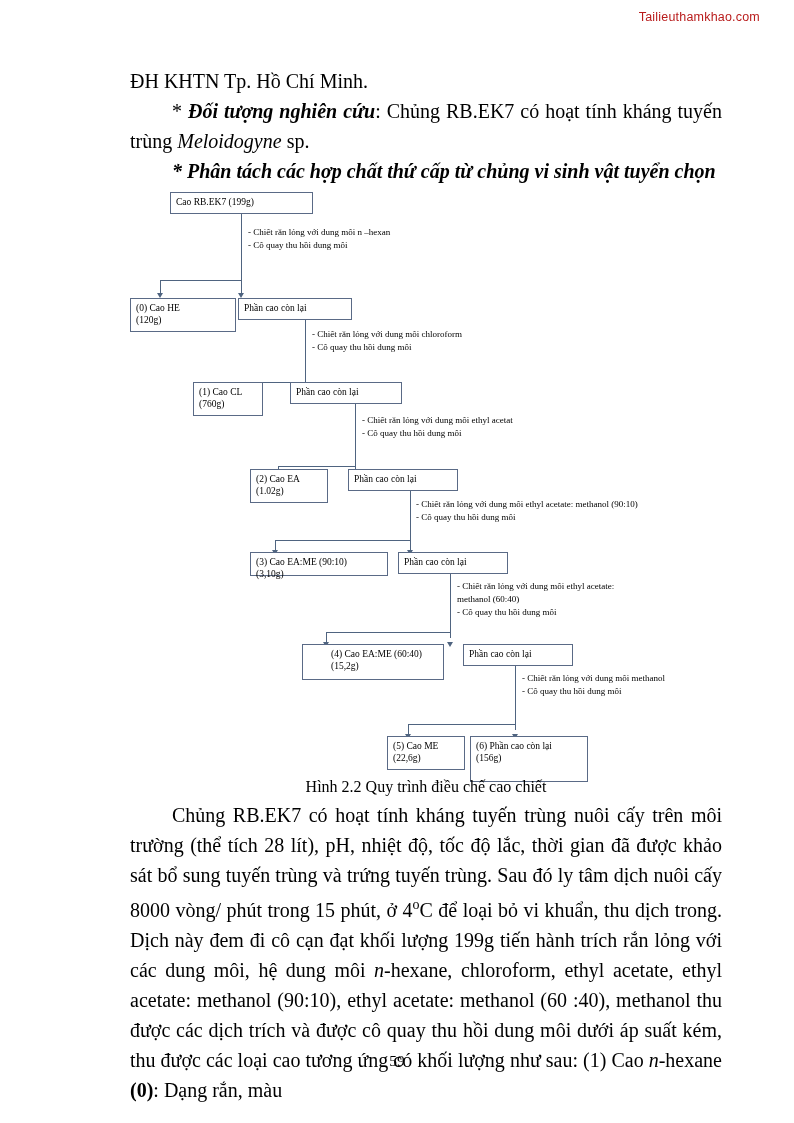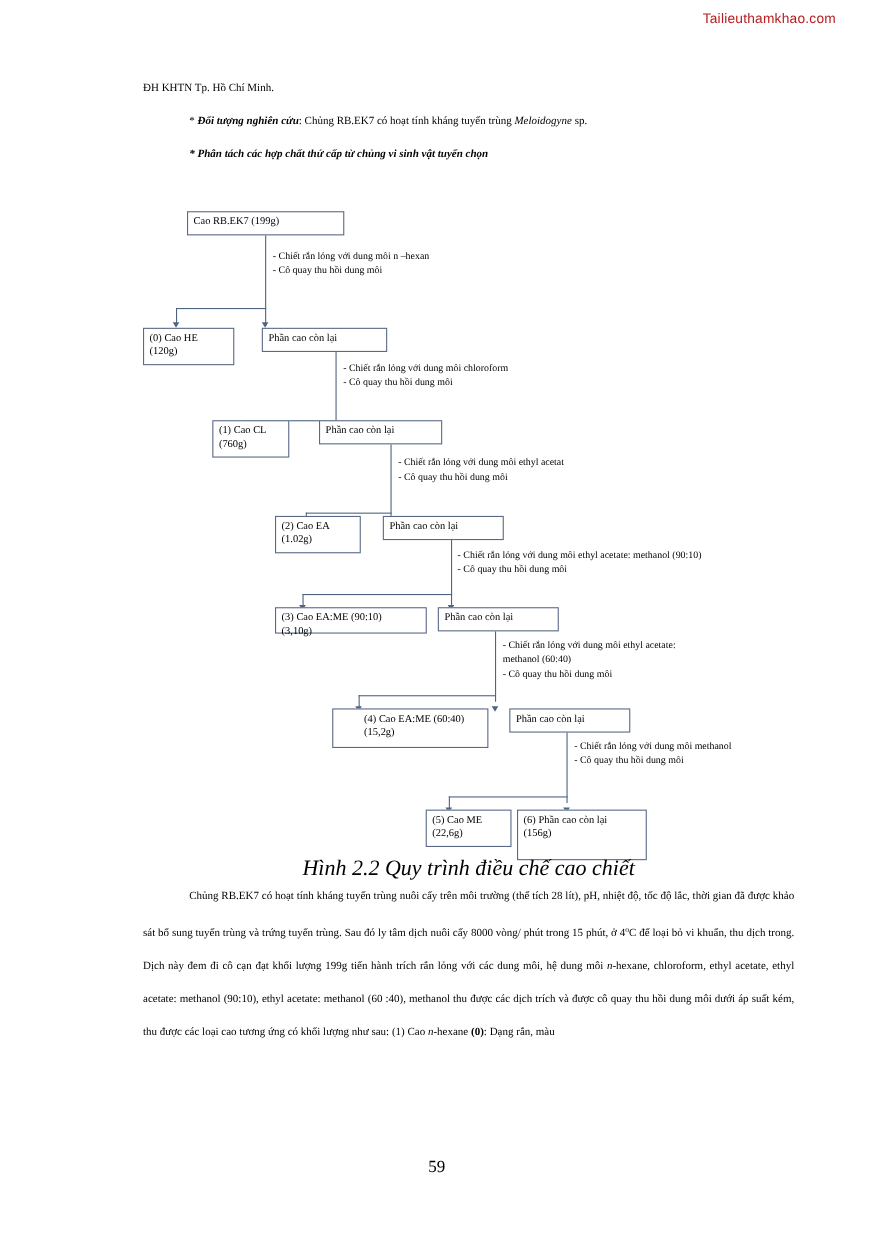--- a/index.html
+++ b/index.html
@@ -31,21 +31,21 @@
     letter-spacing: 0.2px;
   }
   .content {
     position: absolute;
     left: 130px;
     top: 66px;
     width: 592px;
   }
   p.para {
     margin: 0 0 0 0;
-    font-size: 10px;
+    font-size: 20px;
     line-height: 30px;
     text-align: justify;
   }
   .indent { text-indent: 42px; }
   .italic { font-style: italic; }
   .bold { font-weight: bold; }
   .bi { font-style: italic; font-weight: bold; }
 
   
   .diagram {
@@ -87,22 +87,21 @@
     border-right: 3.5px solid transparent;
     border-top: 5px solid #4f6480;
   }
 
   .caption {
     position: absolute;
     left: 130px;
     top: 778px;
     width: 592px;
     text-align: center;
-    font-style: italic;
-    font-size: 20px;
+    font-size: 16px;
   }
   .body-text {
     position: absolute;
     left: 130px;
     top: 800px;
     width: 592px;
   }
   .page-number {
     position: absolute;
     left: 0;
@@ -132,21 +131,21 @@
 
     <div class="vline" style="left:111px; top:22px; height:82px;"></div>
     <div class="note" style="left:118px; top:34px; width:330px;">- Chiết rắn lỏng với dung môi n –hexan
 - Cô quay thu hồi dung môi</div>
 
     <div class="hline" style="left:30px; top:88px; width:82px;"></div>
     <div class="vline" style="left:30px; top:88px; height:16px;"></div>
     <div class="arrow-down" style="left:26.5px; top:101px;"></div>
     <div class="arrow-down" style="left:107.5px; top:101px;"></div>
 
-    <div class="node" style="left:0px; top:106px; width:83px; height:34px;">(0) Cao HE
+    <div class="node" style="left:0px; top:106px; width:106px; height:34px;">(0) Cao HE
 (120g)</div>
     <div class="node" style="left:108px; top:106px; width:114px; height:22px;">Phần cao còn lại</div>
 
     <div class="vline" style="left:175px; top:128px; height:80px;"></div>
     <div class="note" style="left:182px; top:136px; width:340px;">- Chiết rắn lỏng với dung  môi chloroform
 - Cô quay thu hồi dung  môi</div>
 
     <div class="hline" style="left:93px; top:190px; width:83px;"></div>
     <div class="vline" style="left:93px; top:190px; height:16px;"></div>
     <div class="arrow-down" style="left:89.5px; top:203px;"></div>

